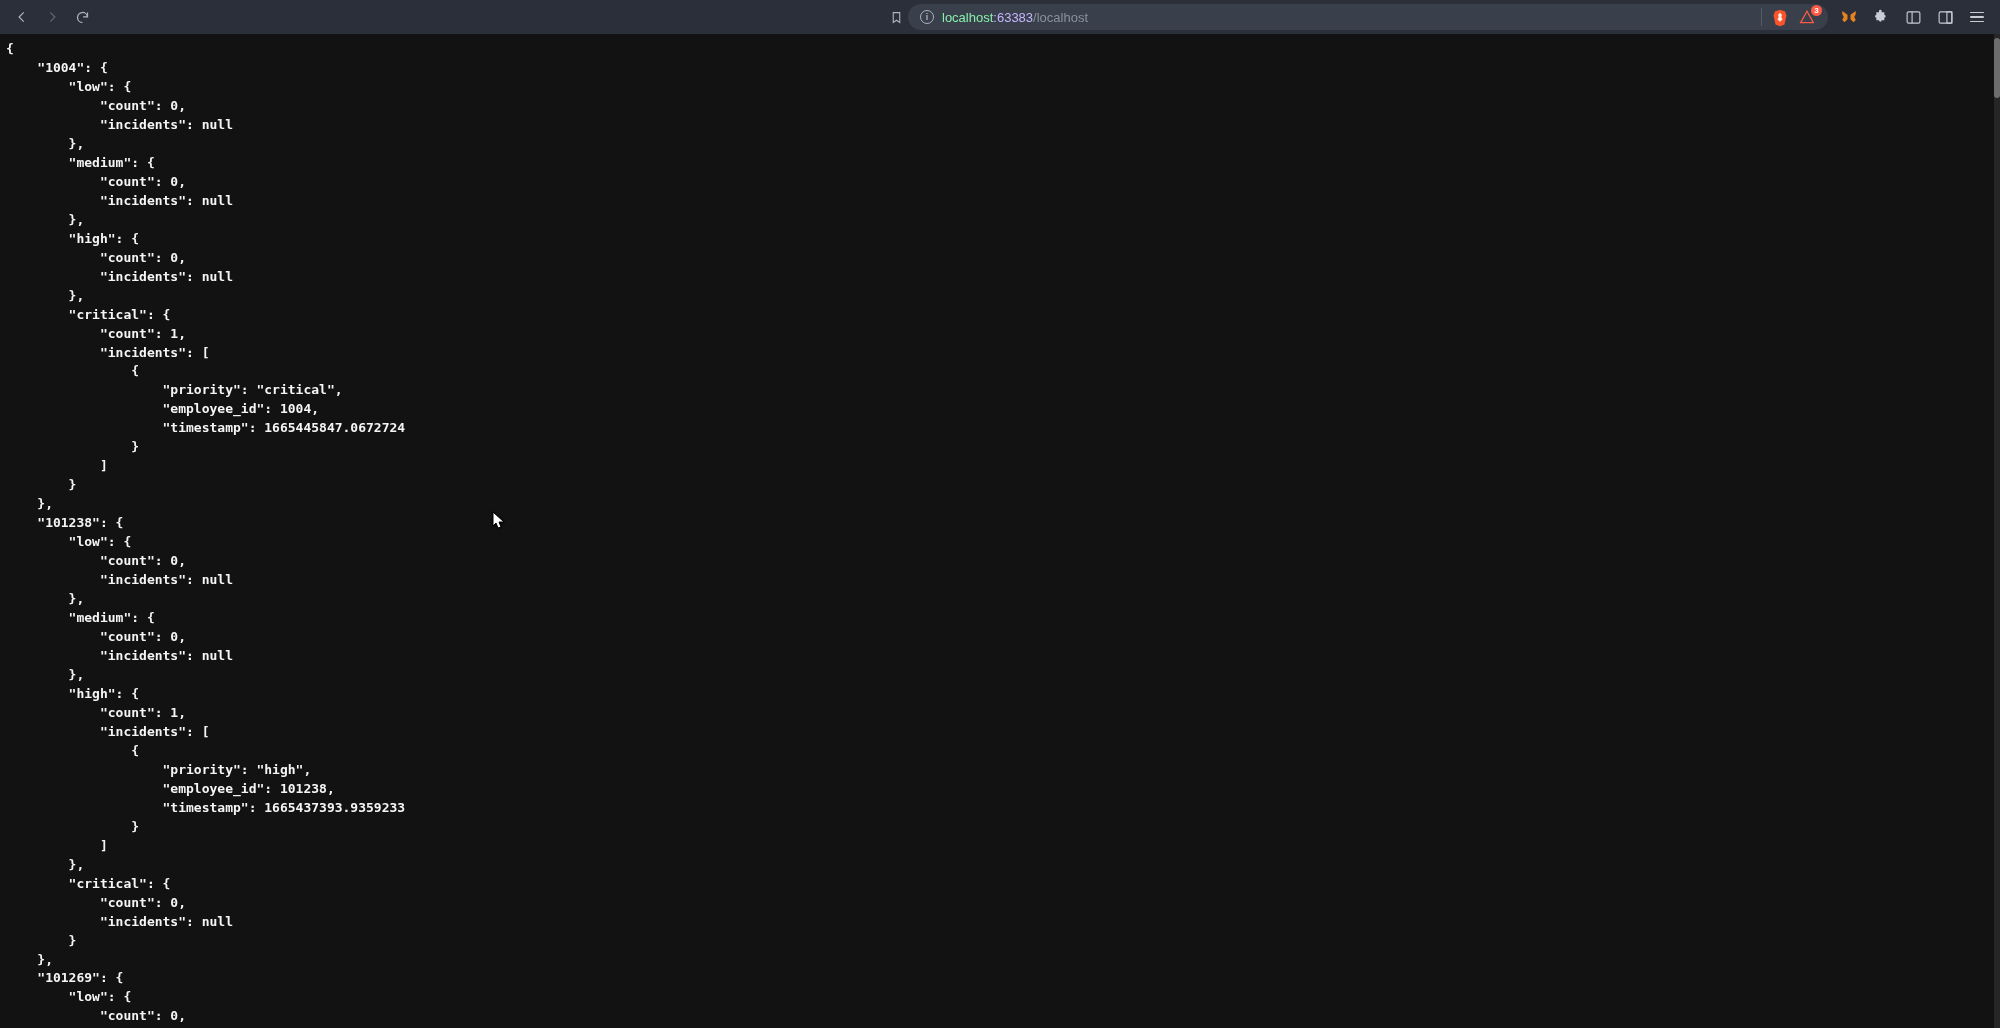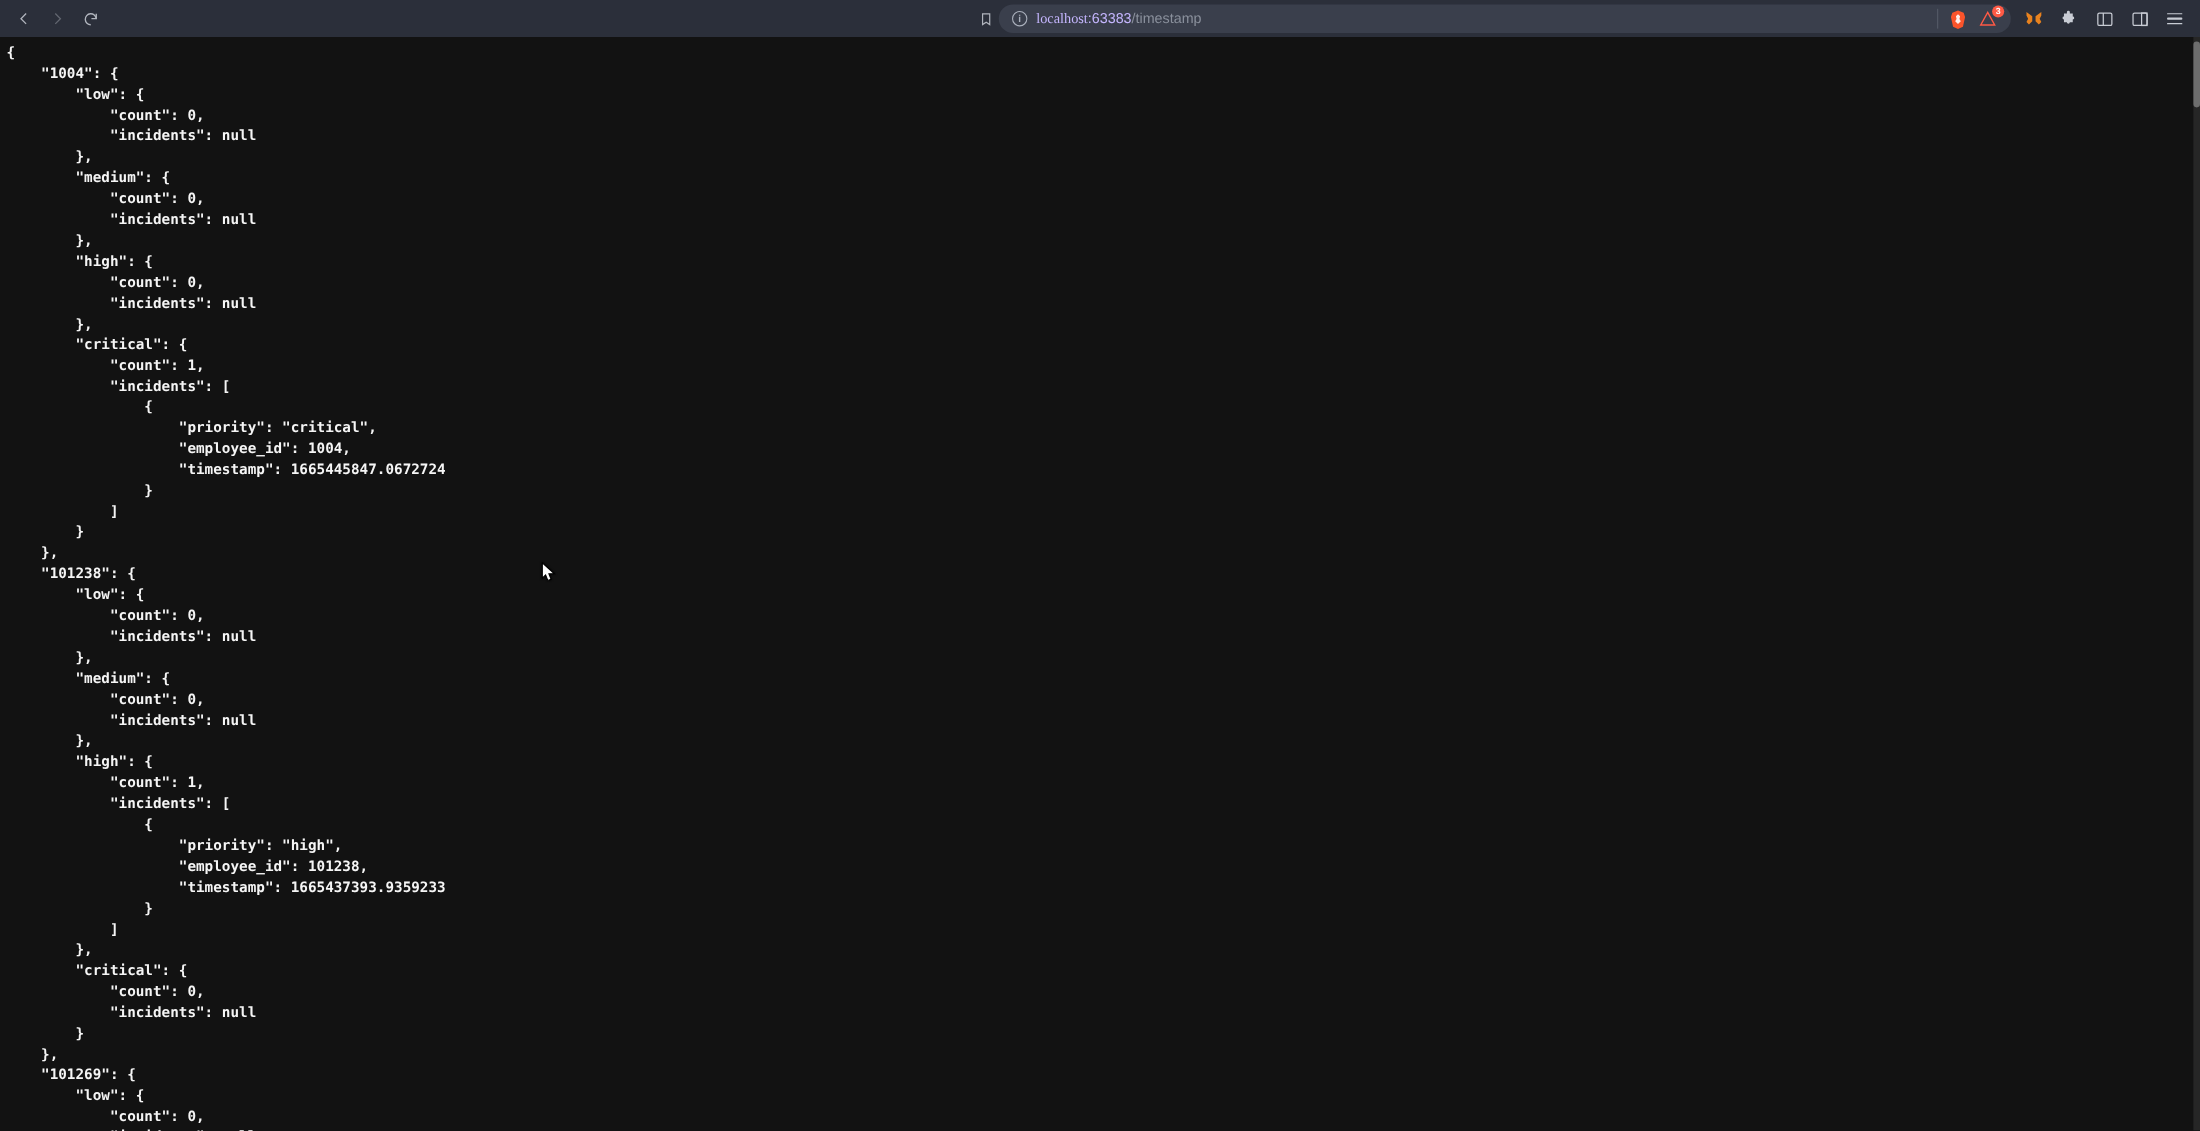--- a/index.html
+++ b/index.html
@@ -23,21 +23,21 @@
   .bookmark-btn { margin-left:auto; margin-right:4px; }
 
   .omnibox-wrap { flex:1; display:flex; align-items:center; margin:0 4px; }
   .omnibox {
     flex:1; height:26px; background:#3a3f4c;
     border-radius:13px; display:flex; align-items:center;
     padding:0 12px; gap:8px; color:#eceff4; font-size:13px;
     max-width: 920px;
   }
   .omnibox .info-ico { width:14px; height:14px; border-radius:50%; border:1.5px solid #aab0bc; display:flex; align-items:center; justify-content:center; font-size:9px; color:#aab0bc; font-weight:bold; }
-  .url-host { color:#c4b5fd;font-family:Liberation Serif, serif; }
+  .url-host { color:#86efac; }
   .url-port { color:#c4b5fd; }
   .url-path { color:#8a909c; }
   .omnibox-right { margin-left:auto; display:flex; align-items:center; gap:10px; }
   .divider { width:1px; height:18px; background:#555a68; }
   .brave-ico { width:16px; height:16px; }
   .warn-badge {
     position:relative; width:18px; height:16px; display:flex; align-items:center; justify-content:center;
   }
   .warn-badge svg { fill:none; stroke:#ff5a45; stroke-width:2; }
   .warn-badge .count {
@@ -110,21 +110,21 @@
 
     <div class="omnibox-wrap">
       <div class="nav-btn bookmark-btn">
         <svg width="13" height="15" viewBox="0 0 24 24" fill="none" stroke="#c8ccd4" stroke-width="2">
             <path d="M6 3h12v18l-6-4-6 4V3z"></path>
           </svg>
       </div>
       <div class="omnibox">
         <div class="info-ico">i</div>
         <span>
-          <span class="url-host">localhost</span><span class="url-port">:63383</span><span class="url-path">/timestamp</span>
+          <span class="url-host">localhost</span><span class="url-port">:63383</span><span class="url-path">/localhost</span>
         </span>
         <div class="omnibox-right">
           <span class="divider"></span>
           <span class="brave-ico">
             <svg viewBox="0 0 24 28" width="16" height="18">
                 <path fill="#fb542b" d="M12 1l8 3 2 6-3 14-7 3-7-3L2 10l2-6z"></path>
                 <path fill="#fff" d="M12 6l3 3-1 4 2 3-4 4-4-4 2-3-1-4z" opacity=".9"></path>
               </svg>
           </span>
           <span class="warn-badge">

